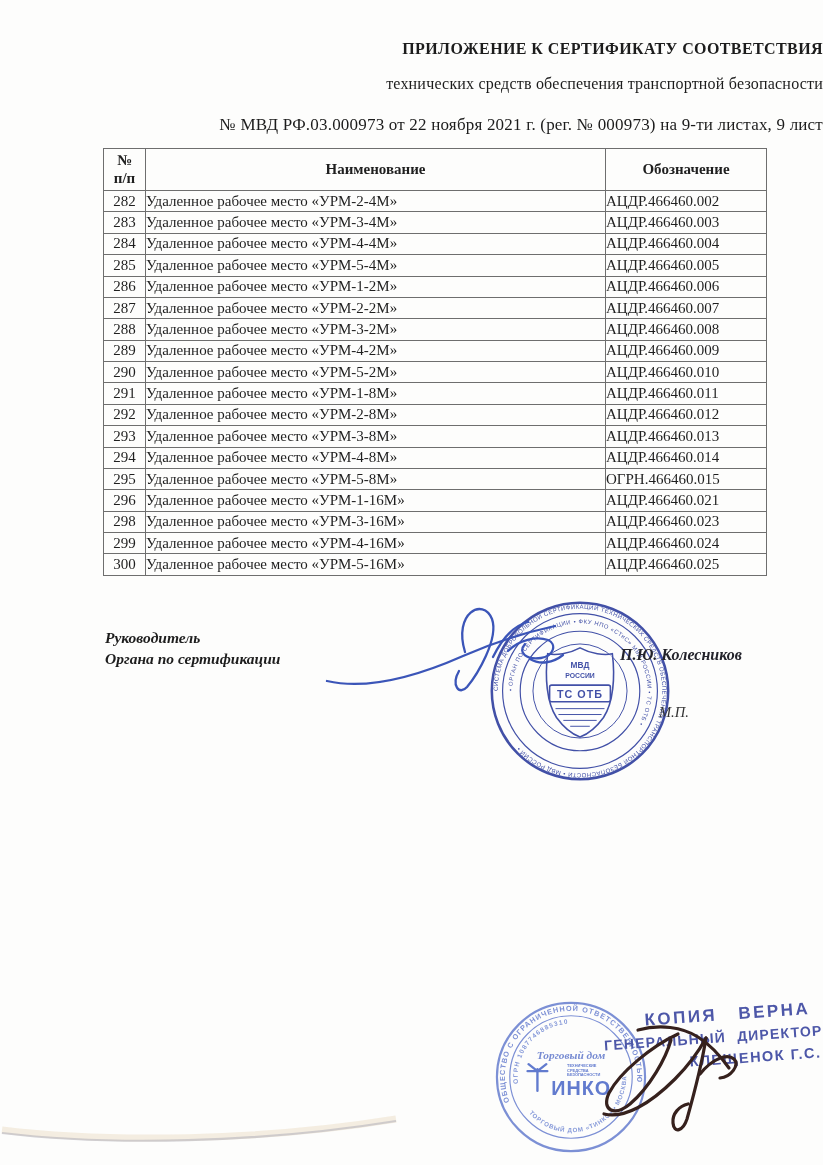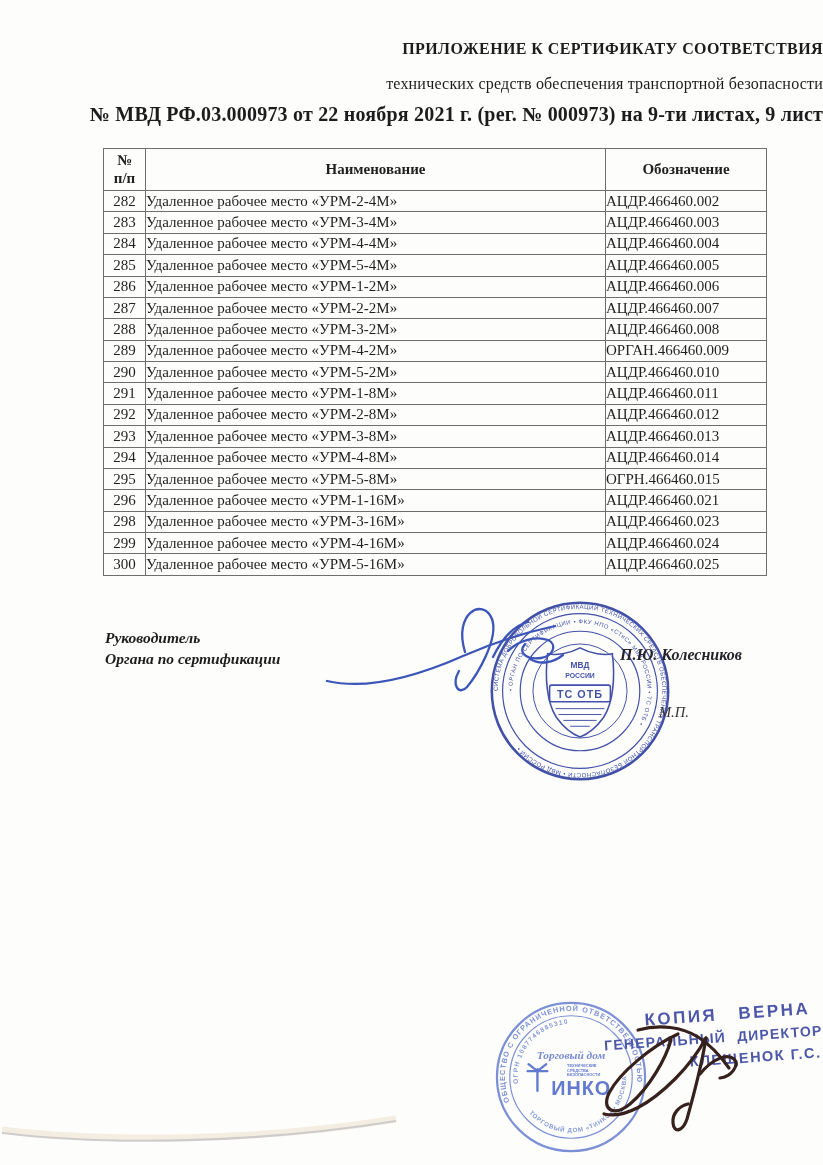--- a/index.html
+++ b/index.html
@@ -9,21 +9,21 @@
     font-family:"Liberation Serif", serif;
     color:#222;
   }
   
   .title-block{
     position:absolute;left:44px;top:40px;width:779px;
     text-align:right;color:#1c1c1c;
   }
   .title-1{font-size:16px;font-weight:bold;letter-spacing:.4px;}
   .title-2,.title-3{font-size:16px;font-weight:normal;margin-top:17px;letter-spacing:.2px;}
-  .cert-line{font-size:20px;font-weight:bold;margin-top:10px;letter-spacing:.2px;}
+  .cert-line{font-size:17px;font-weight:normal;margin-top:22px;letter-spacing:.2px;}
   
   table.doc{
     position:absolute;left:103px;top:148px;width:663px;height:428px;
     border-collapse:collapse;table-layout:fixed;
   }
   table.doc th,table.doc td{
     border:1px solid #6e6e6e;
     font-family:"Liberation Serif", serif;
     color:#1f1f1f;
     padding:0;
@@ -125,21 +125,21 @@
         <td class="cell-des">АЦДР.466460.007</td>
       </tr>
       <tr>
         <td class="cell-num">288</td>
         <td class="cell-name">Удаленное рабочее место «УРМ-3-2М»</td>
         <td class="cell-des">АЦДР.466460.008</td>
       </tr>
       <tr>
         <td class="cell-num">289</td>
         <td class="cell-name">Удаленное рабочее место «УРМ-4-2М»</td>
-        <td class="cell-des">ОРГАН.466460.009</td>
+        <td class="cell-des">АЦДР.466460.009</td>
       </tr>
       <tr>
         <td class="cell-num">290</td>
         <td class="cell-name">Удаленное рабочее место «УРМ-5-2М»</td>
         <td class="cell-des">АЦДР.466460.010</td>
       </tr>
       <tr>
         <td class="cell-num">291</td>
         <td class="cell-name">Удаленное рабочее место «УРМ-1-8М»</td>
         <td class="cell-des">АЦДР.466460.011</td>

